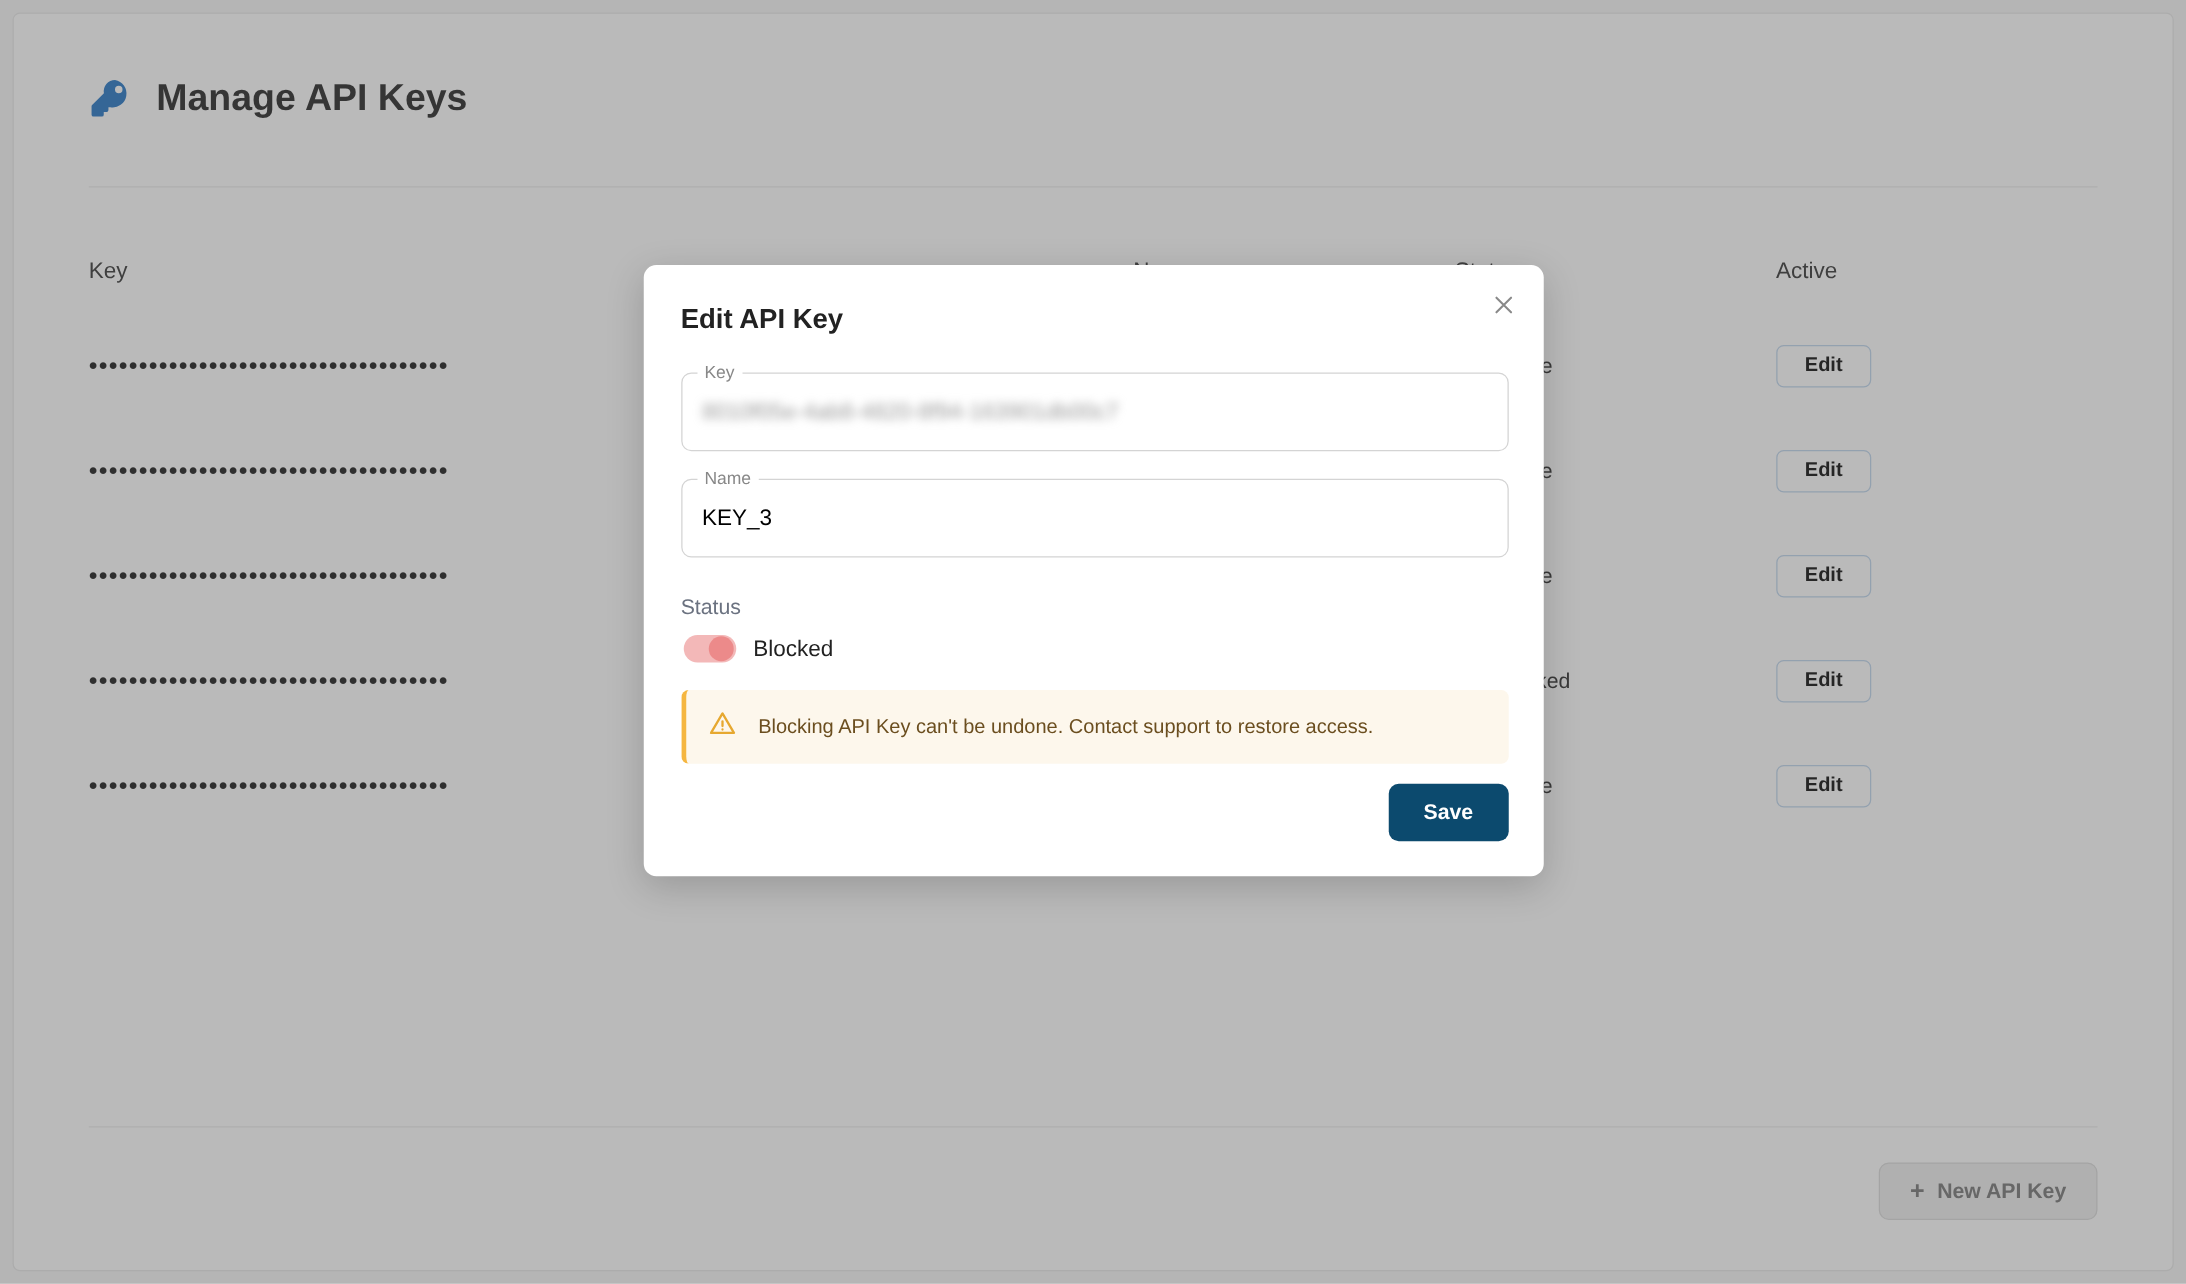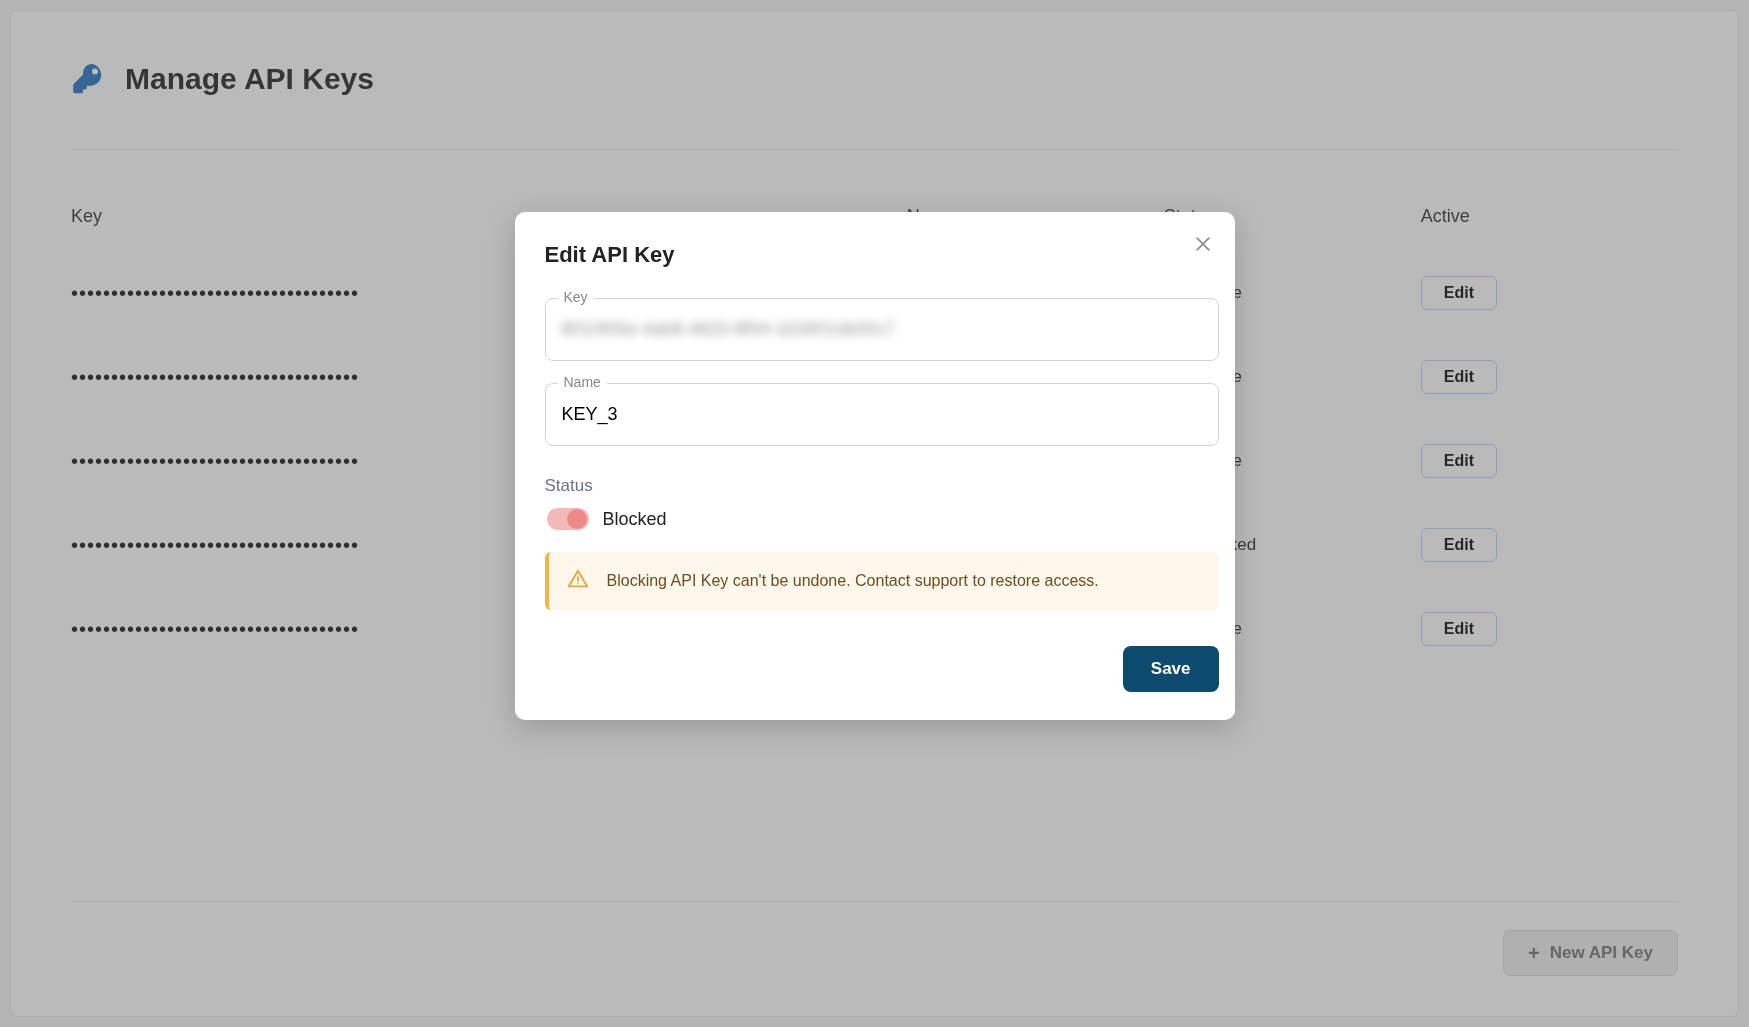--- a/index.html
+++ b/index.html
@@ -119,21 +119,21 @@
     background: rgba(90,90,90,0.42);
     display: flex;
     align-items: flex-start;
     justify-content: center;
     padding-top: 212px;
   }
   .modal {
     width: 720px;
     background: #fff;
     border-radius: 10px;
-    padding: 30px 16px 28px 30px;
+    padding: 30px 28px 28px 30px;
     position: relative;
     box-shadow: 0 8px 30px rgba(0,0,0,0.18);
   }
   .modal-close {
     position: absolute;
     top: 18px; right: 18px;
     width: 28px; height: 28px;
     display: flex; align-items: center; justify-content: center;
     cursor: pointer;
     color: #888;
@@ -200,21 +200,21 @@
   .warning {
     display: flex;
     align-items: center;
     gap: 18px;
     background: #fdf7ec;
     border-left: 4px solid #f5b640;
     border-radius: 6px;
     padding: 16px 18px;
     color: #6b4e1f;
     font-size: 16px;
-    margin-bottom: 36px;
+    margin-bottom: 16px;
   }
   .warning svg { flex-shrink: 0; }
   .modal-footer {
     display: flex;
     justify-content: flex-end;
   }
   .save-btn {
     background: #0c4a6e;
     color: #fff;
     border: none;

